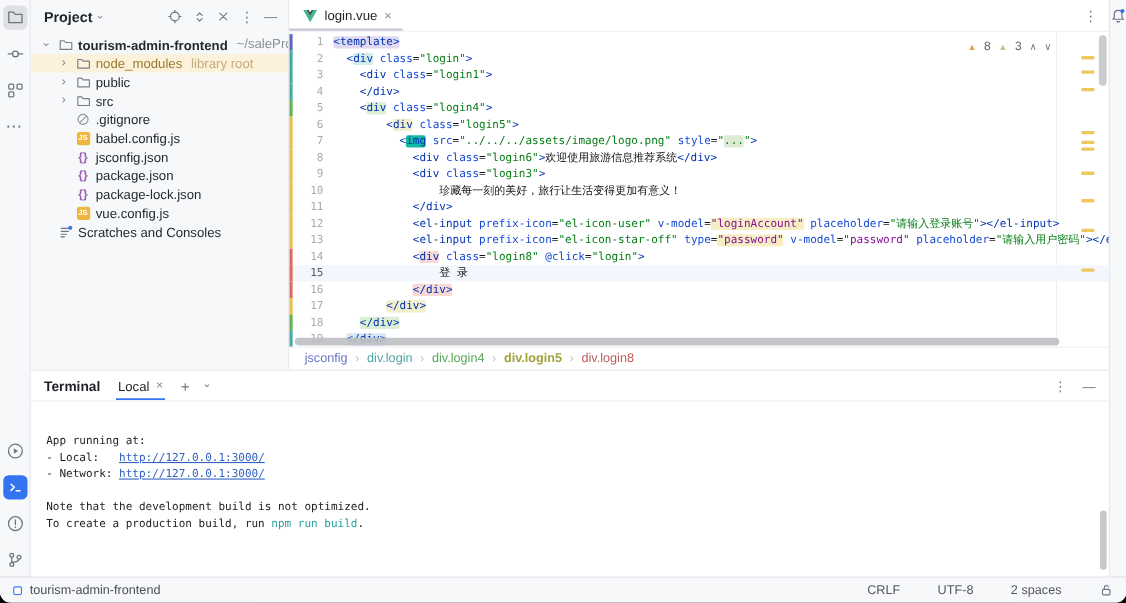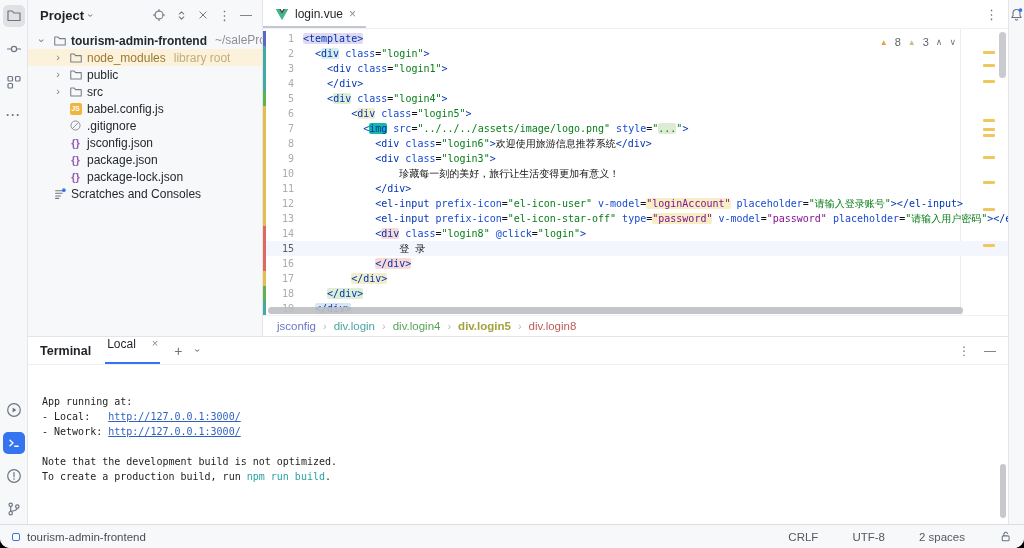--- a/index.html
+++ b/index.html
@@ -74,21 +74,21 @@
 .insp-chev{color:#6E7582;font-size:9px}
 .emark{position:absolute;right:13px;width:12px;height:3px;border-radius:1px;background:#EFC75E}
 .vthumb{position:absolute;right:2px;top:3px;width:7px;height:46px;background:#9FA1A6;opacity:.55;border-radius:4px}
 .hthumb{position:absolute;left:5px;right:45px;bottom:1px;height:7px;background:#BDBFC3;opacity:.9;border-radius:4px}
 .breadcrumbs{height:21px;flex:none;border-top:1px solid #F0F1F3;display:flex;align-items:center;gap:7px;padding-left:14px;font-size:11.5px;background:#fff}
 .bsep{color:#B9BDC4;font-size:11px}
 
 .terminal{flex:1;border-top:1px solid #E3E5E9;background:#fff;display:flex;flex-direction:column;position:relative;min-height:0}
 .t-header{height:28px;flex:none;display:flex;align-items:center;padding:0 12px;gap:14px;border-bottom:1px solid #EEEFF2;font-size:12px;color:#1F2328}
 .t-title{font-weight:bold;font-size:12.5px}
-.t-tab{display:flex;gap:16px;height:100%;box-shadow:inset 0 -2px 0 #3574F0;padding:0 2px}
+.t-tab{display:flex;align-items:center;gap:6px;height:100%;box-shadow:inset 0 -2px 0 #3574F0;padding:0 2px}
 .t-close{color:#8A8E96;font-size:11px}
 .t-plus{color:#6E7582;font-size:14px}
 .t-chevb{color:#6E7582;font-size:10px}
 .t-right{margin-left:auto;display:flex;gap:14px;color:#6E7582;align-items:center}
 .t-body{flex:1;font-family:"DejaVu Sans Mono",monospace;font-size:10px;line-height:15px;padding:29px 0 0 14px;color:#1E1E1E;white-space:pre;overflow:hidden}
 .t-plain{color:#1E1E1E}
 .t-link{color:#3162C0;text-decoration:underline}
 .t-cmd{color:#2AA3A3}
 .t-thumb{position:absolute;right:2px;bottom:6px;width:6px;height:54px;background:#C6C8CC;border-radius:3px}
 
@@ -225,54 +225,61 @@
                 <span class="ticon">
                   <svg width="14" height="14" viewBox="0 0 16 16" fill="none" stroke="#7A7E87" stroke-width="1.2" stroke-linejoin="round">
                     <path d="M2 3.5h4l1.5 1.8H14v7.2H2z"></path>
                   </svg>
                 </span>
                 <span class="tlabel">src</span>
               </div>
               <div class="trow" style="padding-left: 24px;">
                 <span class="tchev"></span>
                 <span class="ticon">
-                  <span class="js-badge">JS</span>
-                </span>
-                <span class="tlabel">babel.config.js</span>
-              </div>
-              <div class="trow" style="padding-left: 24px;">
-                <span class="tchev"></span>
-                <span class="ticon">
                   <svg width="13" height="13" viewBox="0 0 16 16" fill="none" stroke="#8A8E96" stroke-width="1.2">
                     <circle cx="8" cy="8" r="5.6"></circle>
                     <path d="M4.3 11.7L11.7 4.3"></path>
                   </svg>
                 </span>
                 <span class="tlabel">.gitignore</span>
               </div>
               <div class="trow" style="padding-left: 24px;">
                 <span class="tchev"></span>
                 <span class="ticon">
+                  <span class="js-badge">JS</span>
+                </span>
+                <span class="tlabel">babel.config.js</span>
+              </div>
+              <div class="trow" style="padding-left: 24px;">
+                <span class="tchev"></span>
+                <span class="ticon">
                   <span class="json-badge">{}</span>
                 </span>
                 <span class="tlabel">jsconfig.json</span>
               </div>
               <div class="trow" style="padding-left: 24px;">
                 <span class="tchev"></span>
                 <span class="ticon">
                   <span class="json-badge">{}</span>
                 </span>
                 <span class="tlabel">package.json</span>
               </div>
               <div class="trow" style="padding-left: 24px;">
                 <span class="tchev"></span>
                 <span class="ticon">
                   <span class="json-badge">{}</span>
                 </span>
                 <span class="tlabel">package-lock.json</span>
+              </div>
+              <div class="trow" style="padding-left: 24px;">
+                <span class="tchev"></span>
+                <span class="ticon">
+                  <span class="js-badge">JS</span>
+                </span>
+                <span class="tlabel">vue.config.js</span>
               </div>
               <div class="trow" style="padding-left: 8px;">
                 <span class="tchev"></span>
                 <span class="ticon">
                   <svg width="14" height="14" viewBox="0 0 16 16" fill="none" stroke="#6E7582" stroke-width="1.2" stroke-linecap="round">
                     <path d="M3 4.2h7.5M3 7.2h7.5M3 10.2h5.5M3 13h3.5"></path>
                     <circle cx="12.4" cy="3.6" r="2.1" fill="#3574F0" stroke="none"></circle>
                   </svg>
                 </span>
                 <span class="tlabel">Scratches and Consoles</span>

